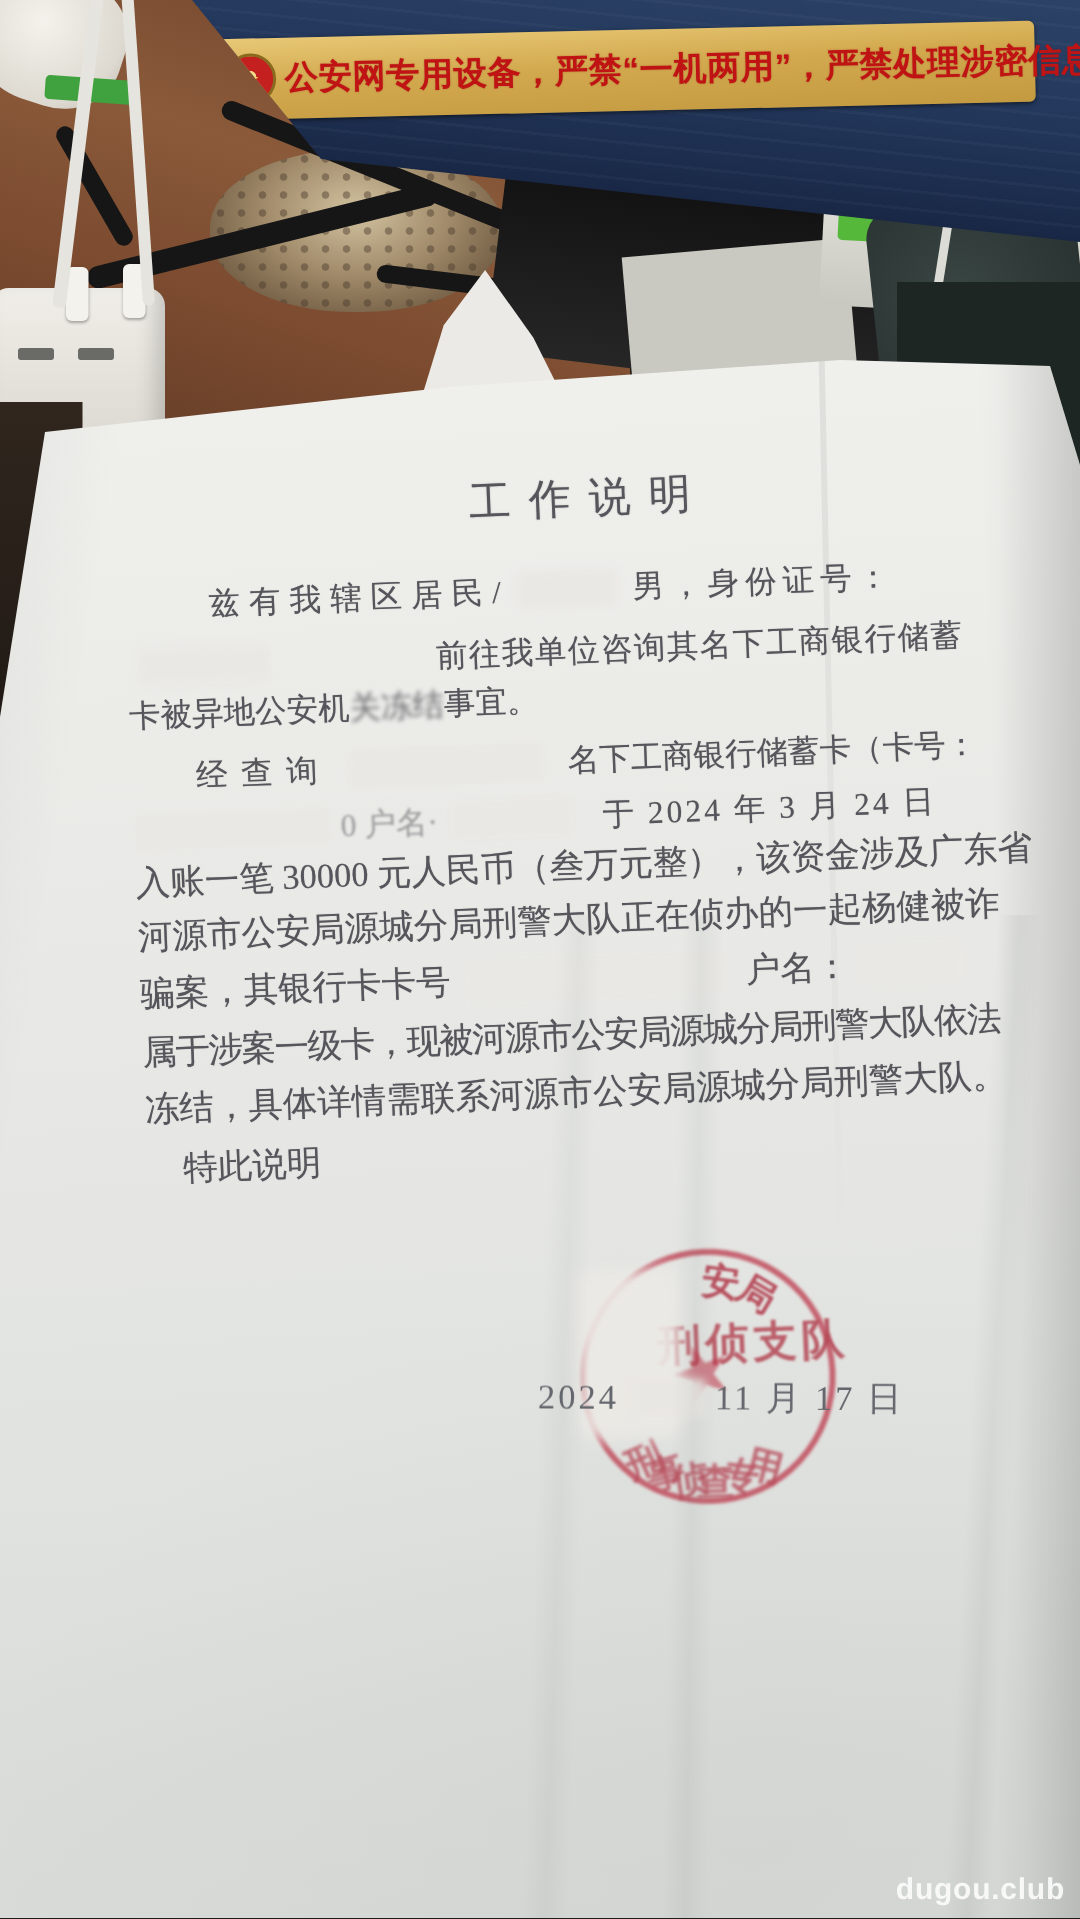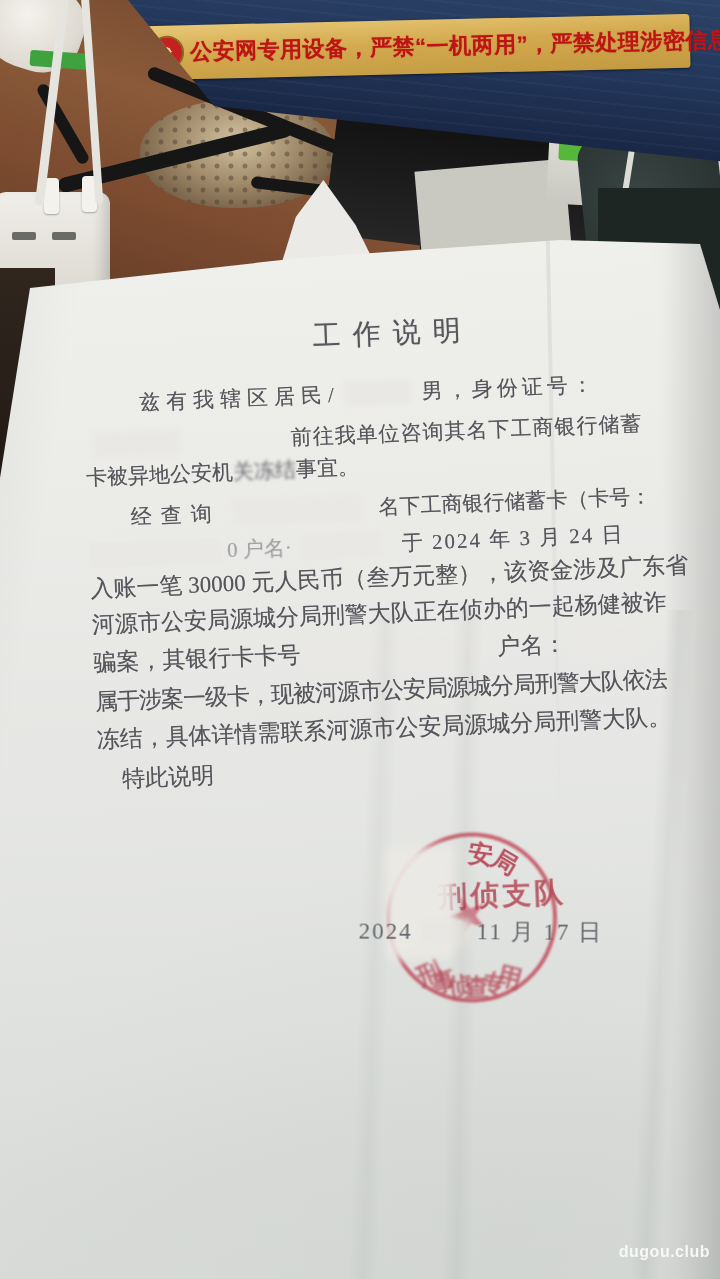--- a/index.html
+++ b/index.html
@@ -103,21 +103,21 @@
     color:rgba(180,70,85,.85);filter:blur(.6px);white-space:nowrap;}
   .stamp-star{position:absolute;left:58px;top:54px;width:54px;height:54px;transform:rotate(-18deg);
     color:rgba(190,50,70,.55);font-size:50px;line-height:54px;filter:blur(1.2px);}
   .stamp-star::after{content:"★";}
   .stamp-blur{position:absolute;background:rgba(235,233,229,.92);filter:blur(5px);border-radius:10px;}
   .stamp-blur.b1{left:-2px;top:12px;width:70px;height:112px;}
   .stamp-date{position:absolute;left:258px;top:606px;display:flex;align-items:center;gap:6px;
     font-size:23px;color:#63666c;letter-spacing:2px;transform:rotate(2.6deg);filter:blur(.3px);white-space:nowrap;}
   .date-blur{flex:none;width:52px;height:26px;background:#e9e7e3;filter:blur(3px);opacity:.95;border-radius:4px;}
 
-  .watermark{position:absolute;right:10px;bottom:18px;font-weight:bold;font-size:16px;
+  .watermark{position:absolute;right:10px;bottom:7px;font-weight:bold;font-size:20px;
     color:rgba(252,252,252,.9);letter-spacing:.5px;}
 </style>
 </head>
 <body>
 
 <div class="photo">
 
   <div class="scene">
     <div class="wood"></div>
     <div class="tissue-a"></div>

